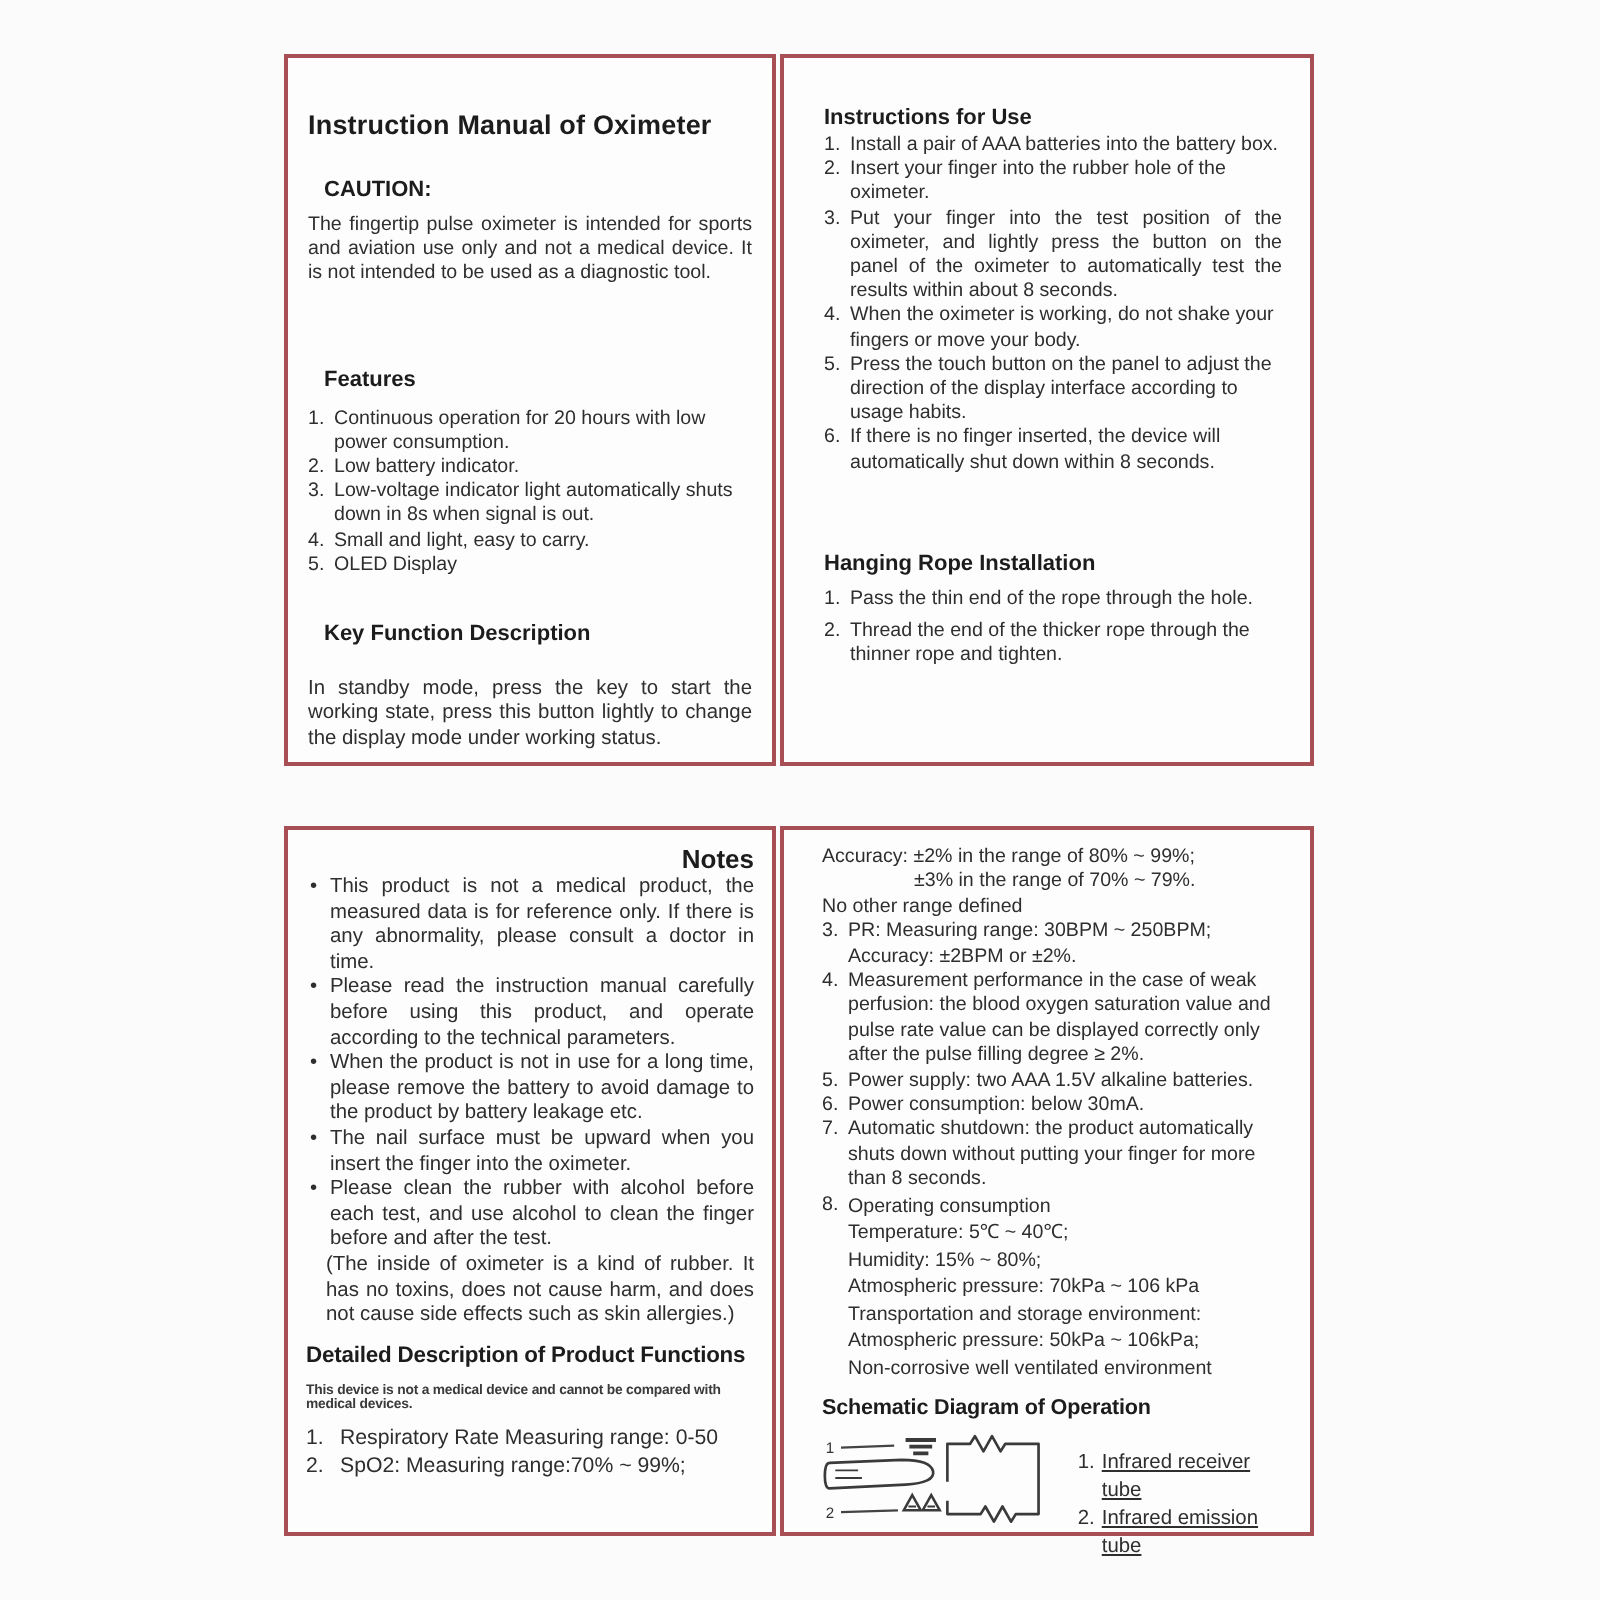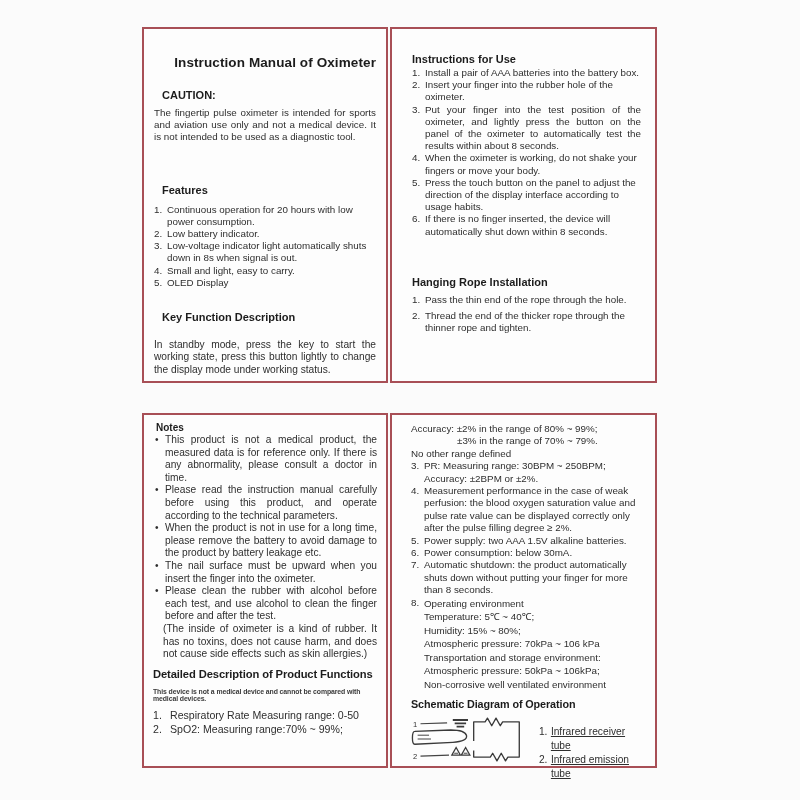--- a/index.html
+++ b/index.html
@@ -14,21 +14,21 @@
     position:absolute;
     background:#fdfdfd;
     border:2px solid #a84f56;
     box-sizing:border-box;
   }
   #panel-tl{left:142px;top:27px;width:246px;height:356px;padding:14px 10px 0 10px;}
   #panel-tr{left:390px;top:27px;width:267px;height:356px;padding:24px 14px 0 20px;}
   #panel-bl{left:142px;top:413px;width:246px;height:355px;padding:5px 9px 0 9px;}
   #panel-br{left:390px;top:413px;width:267px;height:355px;padding:8px 9px 0 19px;}
 
-  .title{font-size:13.5px;font-weight:bold;color:#1c1c1c;text-align:right;margin:12px 0 0 0;letter-spacing:.1px;}
+  .title{font-size:13.5px;font-weight:bold;color:#1c1c1c;text-align:left;margin:12px 0 0 0;letter-spacing:.1px;}
   .h{font-size:11px;font-weight:bold;color:#1c1c1c;}
   .body-t{font-size:9.8px;line-height:12.2px;color:#2e2e2e;}
   .just{text-align:justify;}
 
   
   .li{display:flex;align-items:flex-start;}
   .li .num{flex:0 0 13px;font-size:9.8px;line-height:12.2px;color:#2e2e2e;}
   .li .tx{flex:1;font-size:9.8px;line-height:12.2px;color:#2e2e2e;}
   .ln{display:block;}
 
@@ -40,21 +40,21 @@
   #panel-tl .keyfn-h{margin:22px 0 16px 8px;}
   #panel-tl .keyfn-p{margin-top:7px;font-size:10.2px;line-height:12.4px;}
 
   
   #panel-tr .instructions{margin-top:2px;}
   #panel-tr .rope-h{margin-top:38px;}
   #panel-tr .rope{margin-top:6px;}
   #panel-tr .rope .li{margin-top:4px;}
 
   
-  #panel-bl .notes-h{font-size:10px;margin:2px 0 0 3px;}
+  #panel-bl .notes-h{font-size:13px;margin:2px 0 0 3px;text-align:right;}
   #panel-bl .bullets{margin-top:1px;}
   #panel-bl .b-li{display:flex;align-items:flex-start;}
   #panel-bl .b-li .mark{flex:0 0 10px;font-size:10.2px;line-height:12.6px;color:#2e2e2e;padding-left:2px;}
   #panel-bl .b-li .tx{flex:1;font-size:10.2px;line-height:12.6px;color:#2e2e2e;text-align:justify;}
   #panel-bl .cont{margin-left:10px;font-size:10.2px;line-height:12.6px;text-align:justify;}
   #panel-bl .detailed-h{font-size:11.2px;margin-top:7px;letter-spacing:-.1px;}
   #panel-bl .fineprint{font-size:6.9px;font-weight:bold;color:#3a3a3a;margin-top:8px;letter-spacing:-.1px;}
   #panel-bl .functions{margin-top:7px;}
   #panel-bl .functions .li{margin-top:2px;}
   #panel-bl .functions .num{flex:0 0 17px;font-size:10.6px;line-height:12.8px;}
@@ -226,21 +226,21 @@
     </div>
     <div class="li">
       <span class="num">7.</span>
       <span class="tx">
         <span class="ln">Automatic shutdown: the product automatically shuts down without putting your finger for more than 8 seconds.</span>
       </span>
     </div>
     <div class="li li8">
       <span class="num">8.</span>
       <span class="tx">
-        <span class="ln">Operating environment</span>
+        <span class="ln">Operating consumption</span>
         <span class="ln">Temperature: 5℃ ~ 40℃;</span>
         <span class="ln">Humidity: 15% ~ 80%;</span>
         <span class="ln">Atmospheric pressure: 70kPa ~ 106 kPa</span>
         <span class="ln">Transportation and storage environment:</span>
         <span class="ln">Atmospheric pressure: 50kPa ~ 106kPa;</span>
         <span class="ln">Non-corrosive well ventilated environment</span>
       </span>
     </div>
   </div>
 

